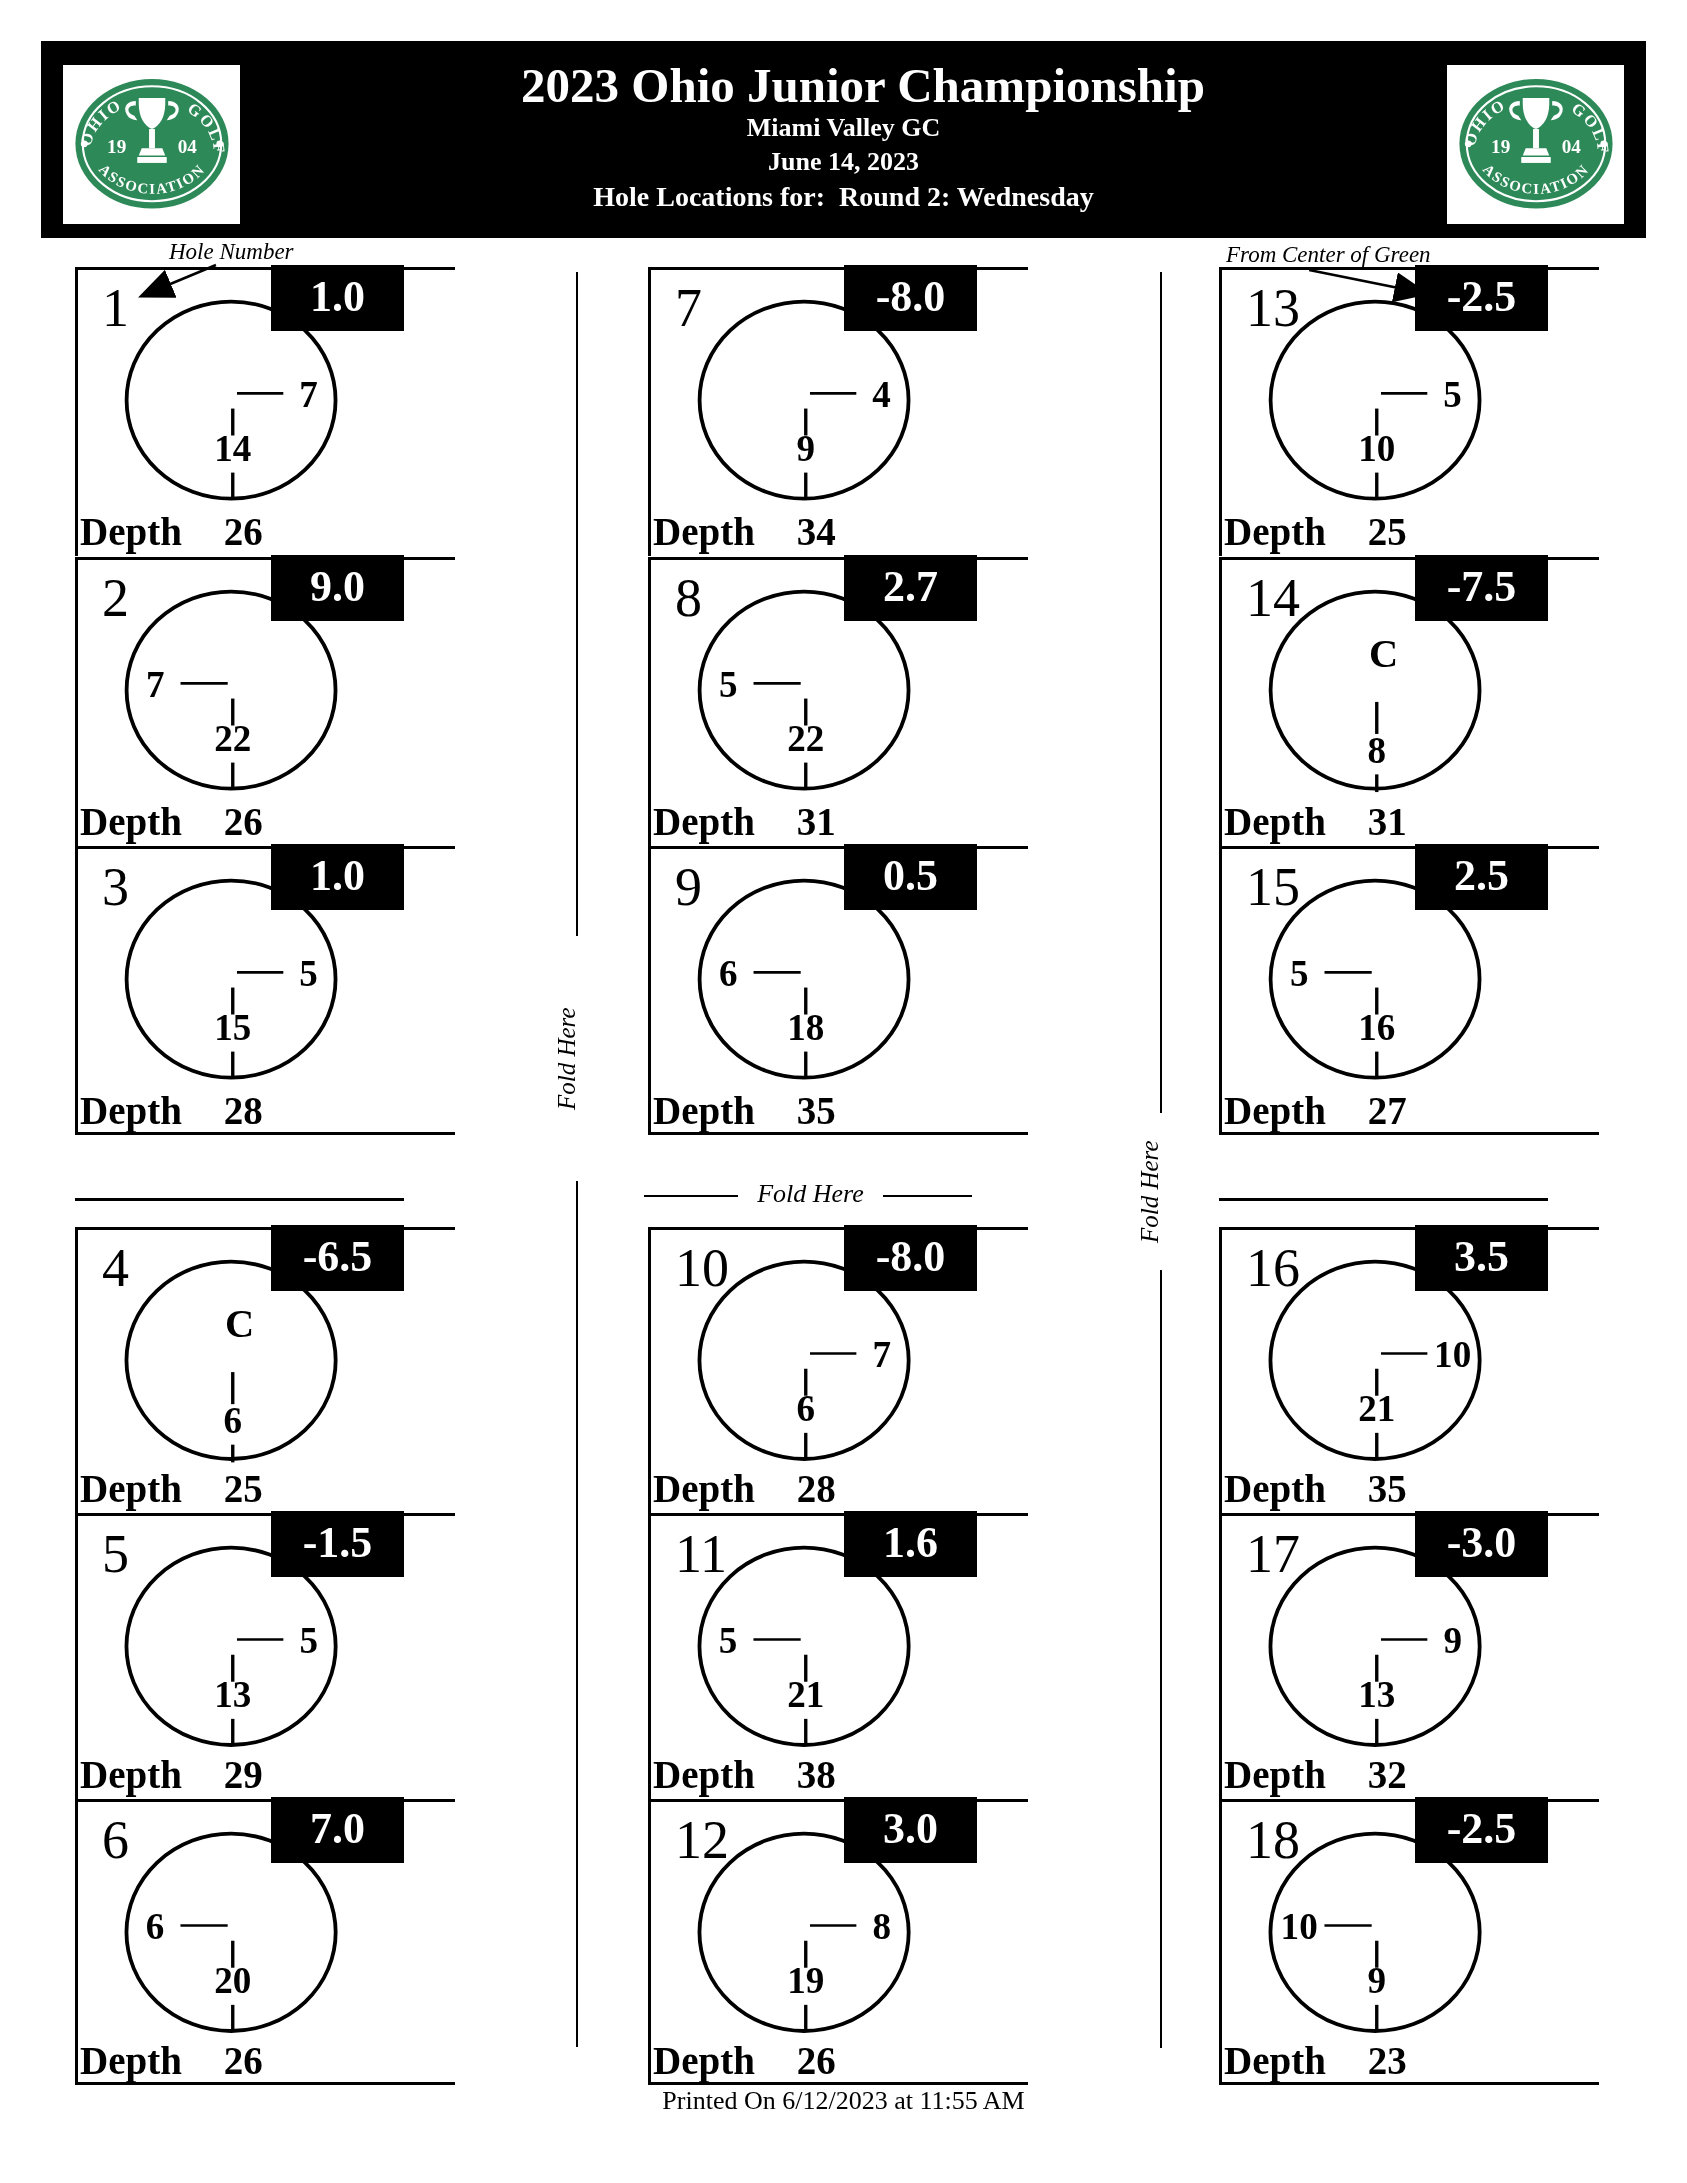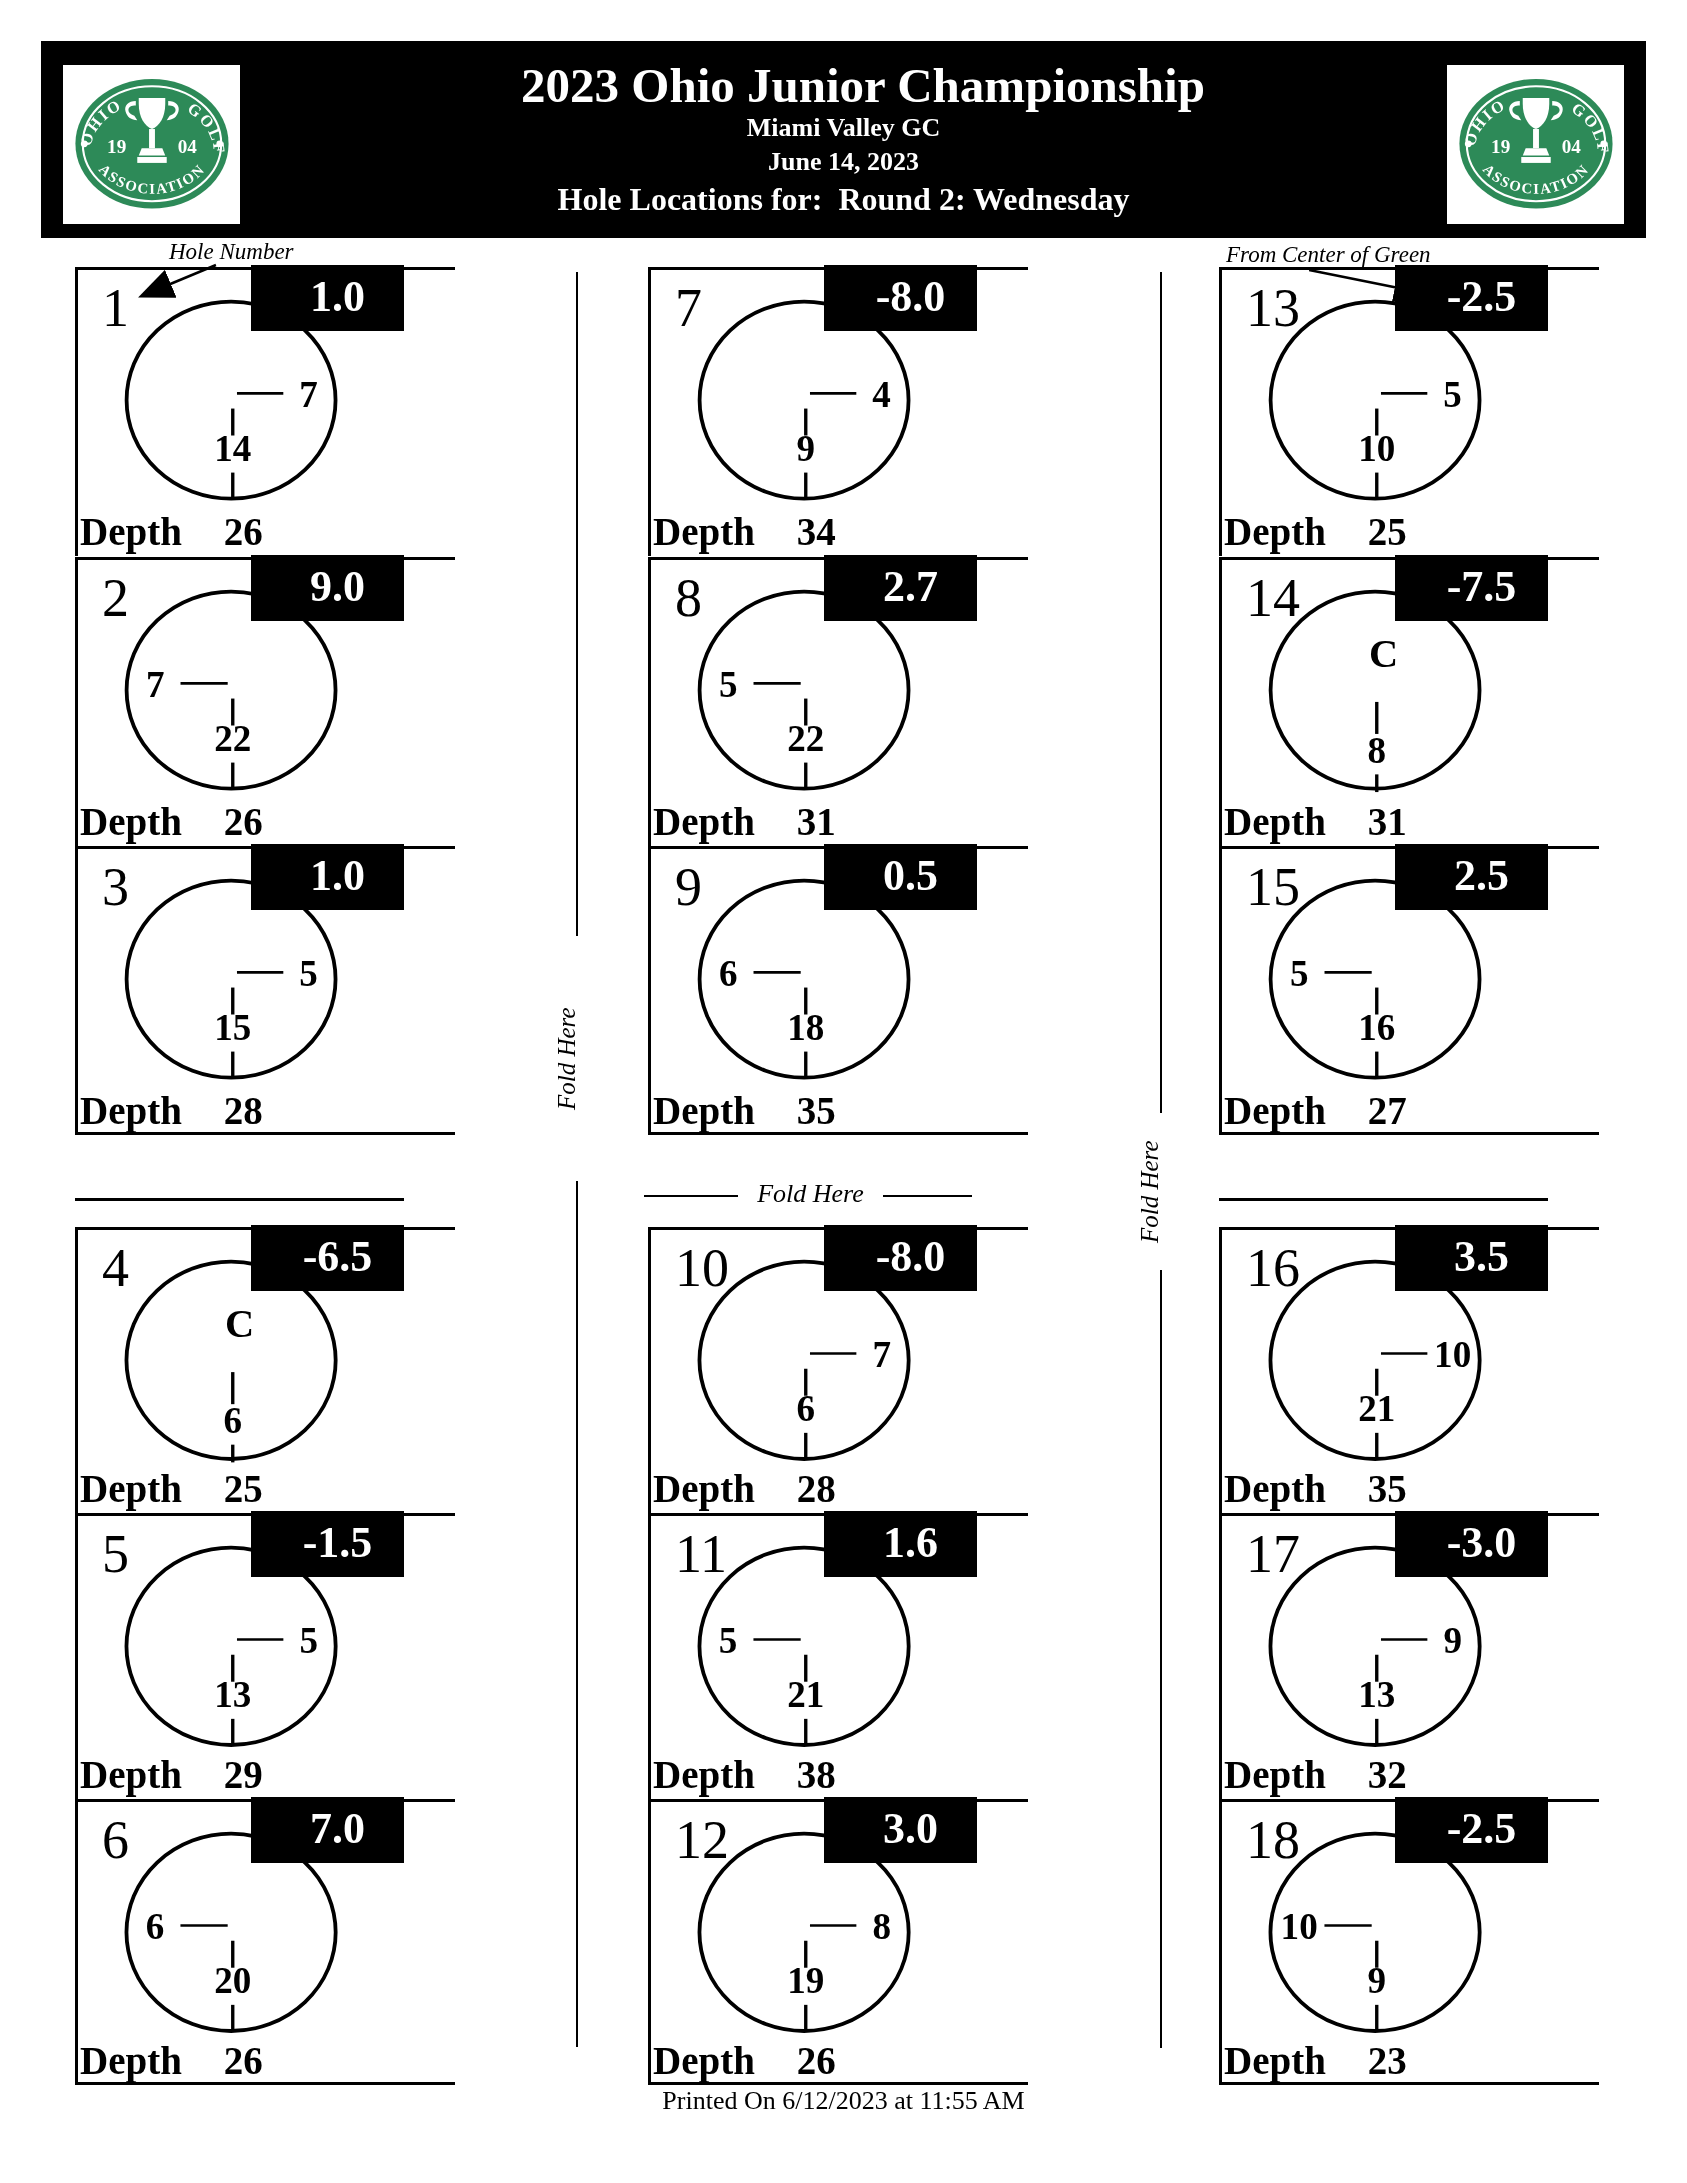--- a/index.html
+++ b/index.html
@@ -4,21 +4,21 @@
 <style>
   html,body{margin:0;padding:0;background:#888;}
   .page{position:relative;width:1687px;height:2183px;background:#fff;
         font-family:"Liberation Serif",serif;color:#000;overflow:hidden;margin:0 auto;}
 
   
   .header{position:absolute;left:41px;top:41px;width:1605px;height:197px;background:#000;
           color:#fff;text-align:center;}
   .title{font-weight:bold;font-size:49px;line-height:1.05;margin-top:18.6px;padding-left:39px;}
   .sub{font-weight:bold;font-size:26px;line-height:1.30;}
-  .sub.locations{font-size:32px;white-space:pre;}
+  .sub.locations{font-size:28px;white-space:pre;}
   .logo-box{position:absolute;top:23.6px;width:177px;height:159px;background:#fff;
             display:flex;align-items:center;justify-content:center;}
   .logo-box.left{left:22px;}
   .logo-box.right{right:22px;}
 
   
   .note{position:absolute;font-style:italic;font-size:23px;line-height:1;}
   .note.hole-number{left:169px;top:240px;}
   .note.from-center{left:1226px;top:243px;}
   .arrow-layer{position:absolute;left:0;top:0;width:1687px;height:422px;pointer-events:none;}
@@ -33,21 +33,21 @@
   .colfold{position:absolute;height:2.5px;background:#000;top:1198px;width:329px;}
 
   
   .cell{position:absolute;width:329px;}
   .tline{position:absolute;left:0;top:0;width:380px;height:3.4px;background:#000;}
   .lline{position:absolute;left:0;top:0;width:3.4px;height:100%;background:#000;}
   .bline{position:absolute;left:0;bottom:0;width:380px;height:3.4px;background:#000;}
   .green-svg{position:absolute;left:0;top:0;}
   .holenum{position:absolute;left:27px;top:13.5px;font-size:54px;line-height:1;}
   .obox{position:absolute;right:0;top:-1.7px;width:133px;height:66px;background:#000;color:#fff;
-        font-weight:bold;font-size:44px;line-height:64px;text-align:center;padding-left:20px;
+        font-weight:bold;font-size:44px;line-height:64px;text-align:center;
         box-sizing:content-box;z-index:3;}
   .obox .oval{display:inline-block;}
   .depth{position:absolute;left:5px;bottom:5px;font-weight:bold;font-size:39px;line-height:1;}
   .depth .dv{margin-left:42px;font-family:Liberation Serif, serif;}
 
   
   .footer{position:absolute;left:624px;top:2086px;width:439px;text-align:center;font-size:26px;}
 </style>
 </head>
 <body>

